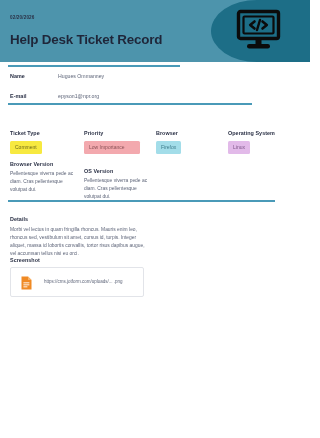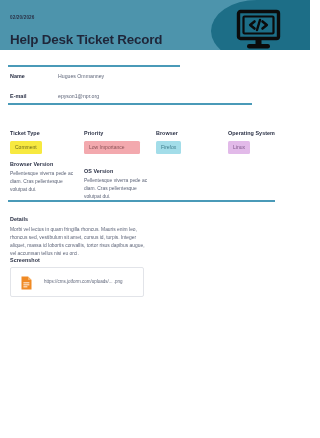--- a/index.html
+++ b/index.html
@@ -13,21 +13,21 @@
     font-family: "Liberation Sans", sans-serif;
     color: #3b4256;
     overflow: hidden;
     position: relative;
   }
 
   
   .header {
     position: relative;
     width: 310px;
-    height: 50px;
+    height: 62px;
     background: #4d94ac;
     overflow: hidden;
     text-decoration: underline;
   }
   .header-shape-dark {
     position: absolute;
     top: 0;
     left: 211px;
     width: 99px;
     height: 62px;

